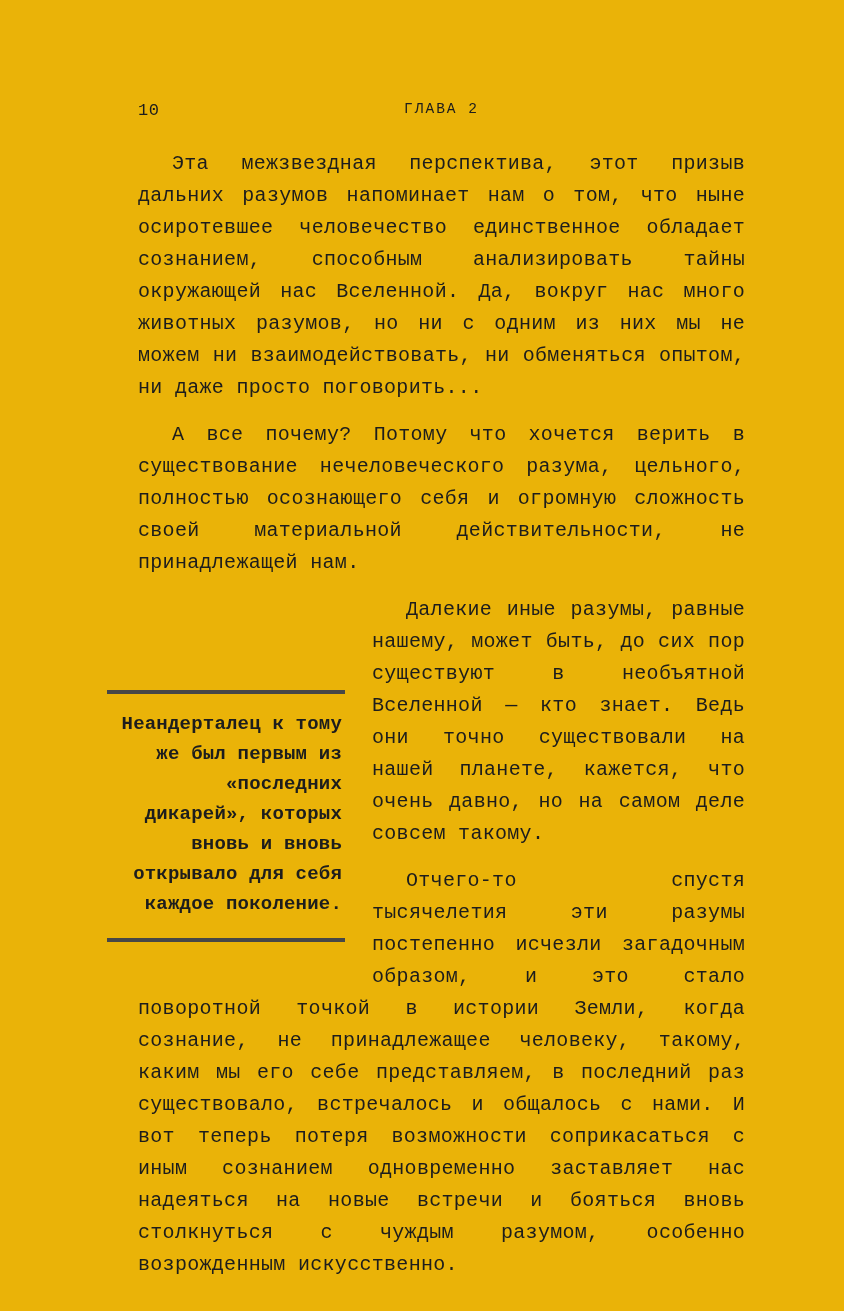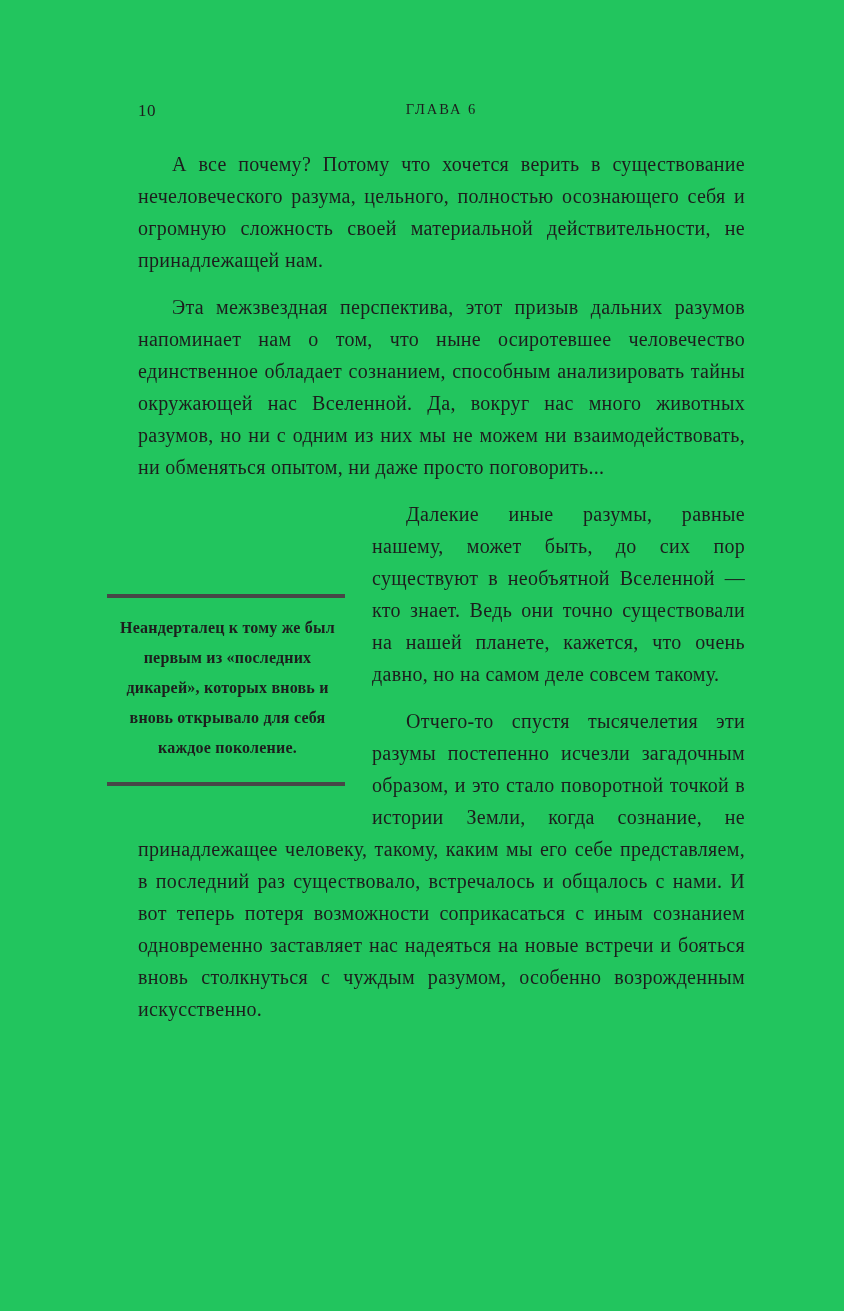--- a/index.html
+++ b/index.html
@@ -2,23 +2,23 @@
 <html lang="ru"><head>
 <meta charset="utf-8">
 <style>
   * { margin: 0; padding: 0; box-sizing: border-box; }
   html, body { background: #ffffff; }
   .page {
     position: relative;
     width: 844px;
     height: 1311px;
     margin: 0 auto;
-    background: #22c55e;
+    background: #eab308;
     color: #1d1d1d;
-    font-family: Liberation Serif, serif;
+    font-family: Liberation Mono, monospace;
     overflow: hidden;
   }
   .content {
     padding: 100px 99px 0 138px; 
   }
   .page-header {
     position: relative;
     text-align: center;
     margin-bottom: 26px;
     height: 22px;
@@ -49,42 +49,42 @@
     width: 238px;
     margin: 66px 27px 38px -31px;
   }
   .pq-spacer { height: 30px; }
   .pq-rule {
     height: 4px;
     background: #474747;
   }
   .pq-text {
     font-weight: bold;
-    font-size: 16px;
+    font-size: 19px;
     line-height: 30px;
     letter-spacing: 0.2px;
-    text-align: center;
+    text-align: right;
     text-indent: 0;
     padding: 15px 3px 19px 6px;
   }
 </style>
 </head>
 <body>
 
 <div class="page">
   <main class="content">
 
     <header class="page-header">
       <span class="page-number">10</span>
-      <span class="chapter-title">ГЛАВА 6</span>
+      <span class="chapter-title">ГЛАВА 2</span>
     </header>
 
+    <p class="para">Эта межзвездная перспектива, этот призыв дальних разумов напоминает нам о том, что ныне осиротевшее человечество единственное обладает сознанием, способным анализировать тайны окружающей нас Вселенной. Да, вокруг нас много животных разумов, но ни с одним из них мы не можем ни взаимодействовать, ни обменяться опытом, ни даже просто поговорить...</p>
+
     <p class="para">А все почему? Потому что хочется верить в существование нечеловеческого разума, цельного, полностью осознающего себя и огромную сложность своей материальной действительности, не принадлежащей нам.</p>
-
-    <p class="para">Эта межзвездная перспектива, этот призыв дальних разумов напоминает нам о том, что ныне осиротевшее человечество единственное обладает сознанием, способным анализировать тайны окружающей нас Вселенной. Да, вокруг нас много животных разумов, но ни с одним из них мы не можем ни взаимодействовать, ни обменяться опытом, ни даже просто поговорить...</p>
 
     <div class="flow">
       <aside class="pullquote">
         <div class="pq-spacer"></div>
         <div class="pq-rule"></div>
         <div class="pq-text">Неандерталец к тому же был первым из «последних дикарей», которых вновь и вновь открывало для себя каждое поколение.</div>
         <div class="pq-rule"></div>
       </aside>
 
       <p class="para">Далекие иные разумы, равные нашему, может быть, до сих пор существуют в необъятной Вселенной — кто знает. Ведь они точно существовали на нашей планете, кажется, что очень давно, но на самом деле совсем такому.</p>

